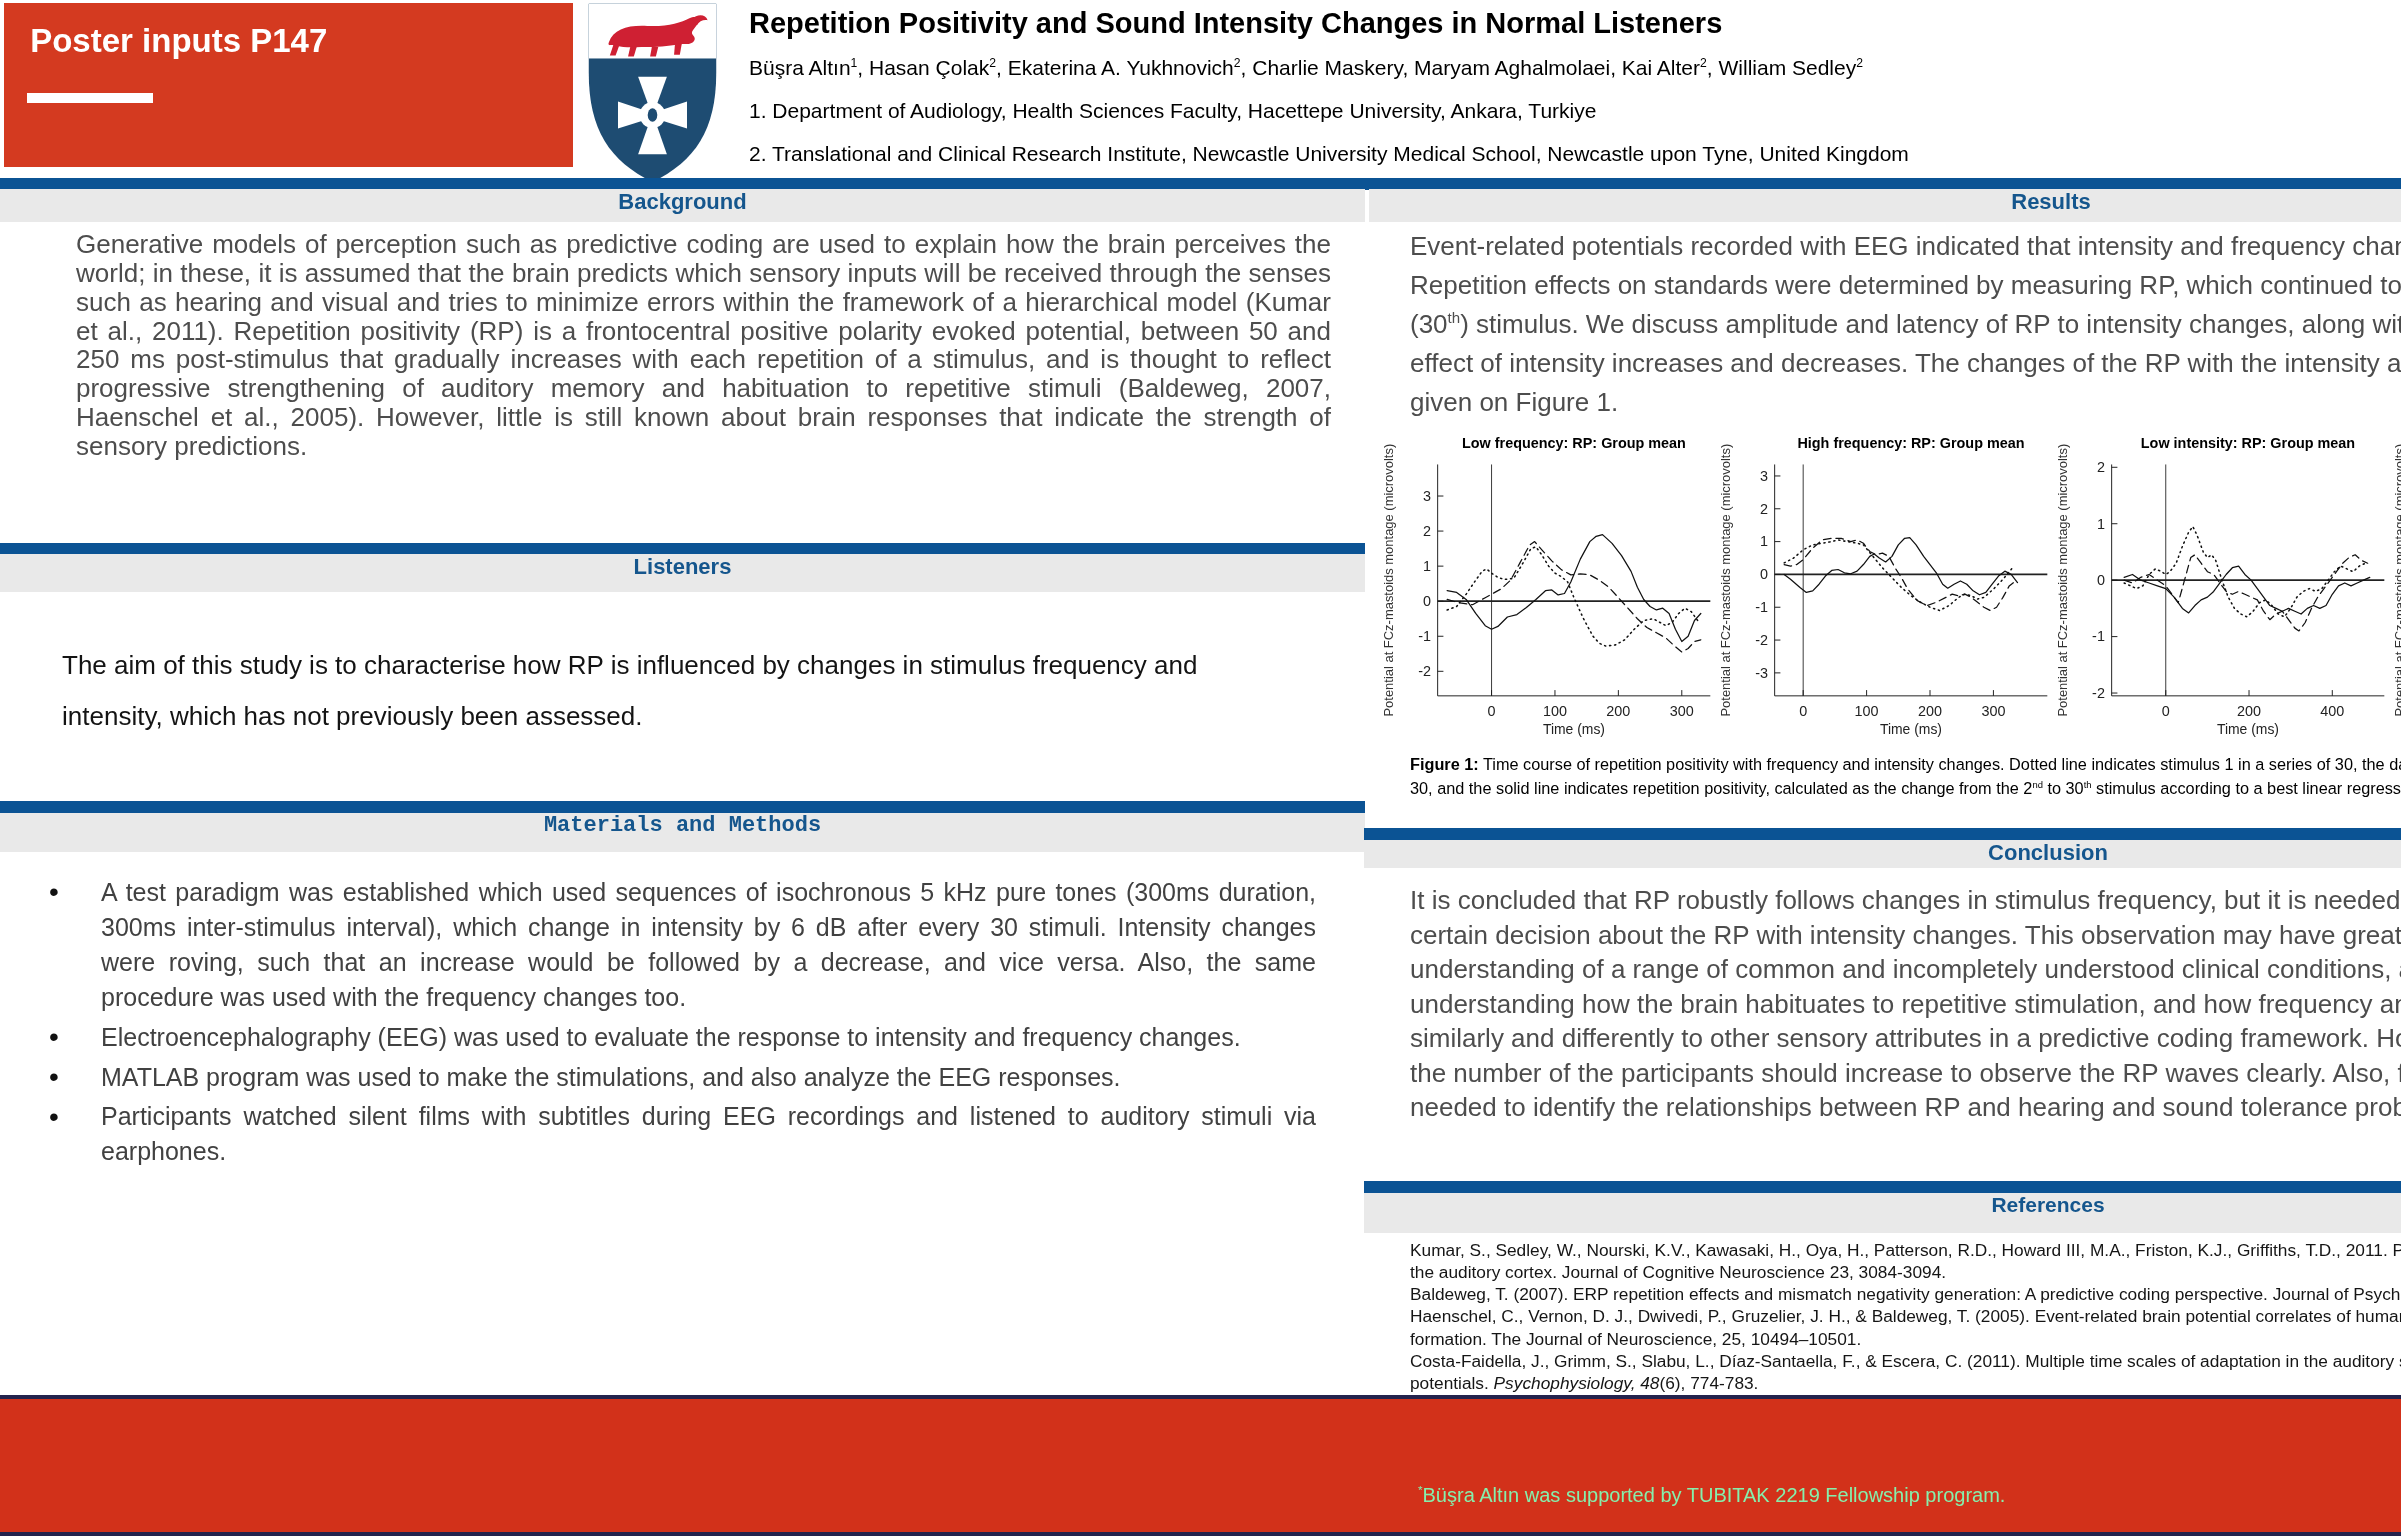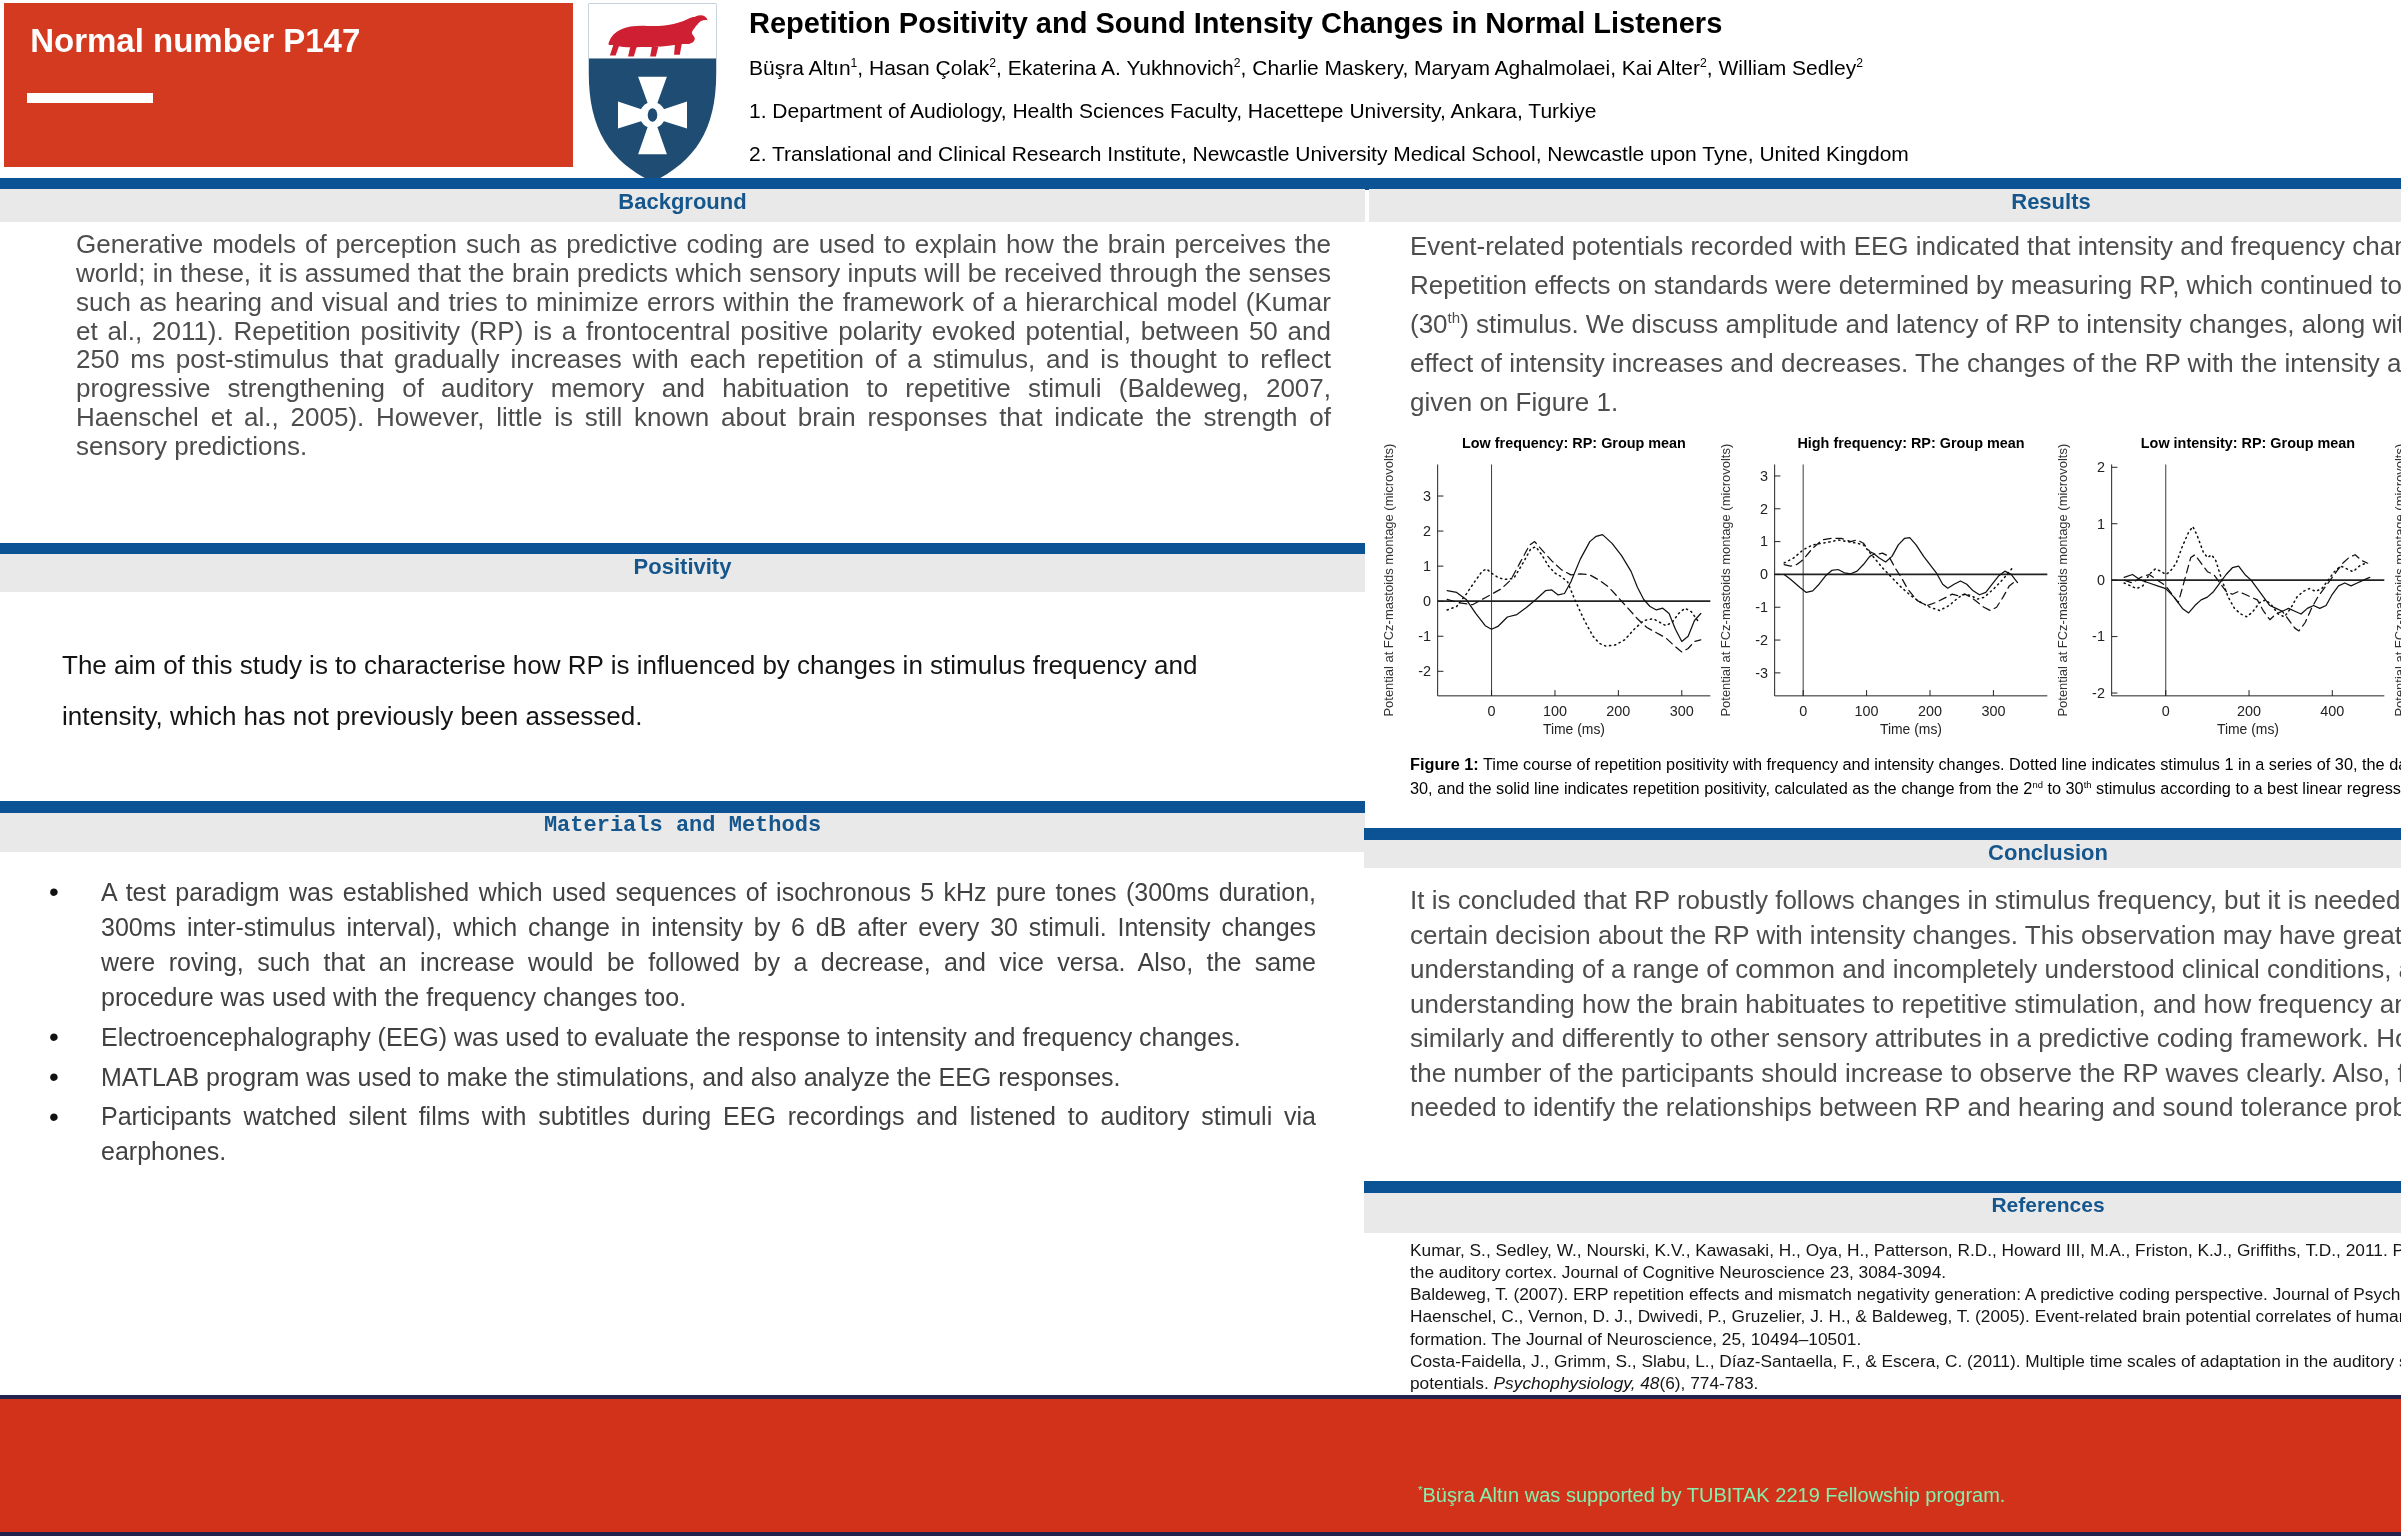--- a/index.html
+++ b/index.html
@@ -39,21 +39,21 @@
   
   #footer-line-top{left:0;top:1395px;width:2732px;height:3.8px;background:#23234d;}
   #footer-red{left:0;top:1399px;width:2732px;height:133px;background:#d2311a;}
   #footer-line-bot{left:0;top:1532px;width:2732px;height:3.8px;background:#23234d;}
   #footnote{position:absolute;left:1418px;top:85px;font-size:20px;color:#86efac;}
 </style>
 </head>
 <body>
 
 <div class="abs" id="poster-box">
-  <div class="pn">Normal number P147</div>
+  <div class="pn">Poster inputs P147</div>
   <div class="dash"></div>
 </div>
 
 <div class="abs" id="shield">
   <svg width="145" height="185" viewBox="0 0 302 386">
     <defs>
         <clipPath id="shieldclip">
           <path d="M18,8 H284 V152 C284,272 240,336 151,380 C62,336 18,272 18,152 Z"></path>
         </clipPath>
       </defs>
@@ -94,21 +94,21 @@
   <span class="sec-title">Background</span>
 </div>
 <div class="abs grayband" style="left:1369px;top:189px;width:1364px;height:33px;">
   <span class="sec-title">Results</span>
 </div>
 
 <div class="abs para" id="bg-text">Generative models of perception such as predictive coding are used to explain how the brain perceives the world; in these, it is assumed that the brain predicts which sensory inputs will be received through the senses such as hearing and visual and tries to minimize errors within the framework of a hierarchical model (Kumar et al., 2011). Repetition positivity (RP) is a  frontocentral positive polarity evoked potential, between 50 and 250 ms post-stimulus that gradually increases with each repetition of a stimulus, and is thought to reflect progressive strengthening of auditory memory and habituation to repetitive stimuli (Baldeweg, 2007, Haenschel et al., 2005). However, little is still known about brain responses that indicate the strength of sensory predictions.</div>
 
 <div class="abs bluebar" style="left:0;top:543px;width:1365px;"></div>
 <div class="abs grayband" style="left:0;top:554px;width:1365px;height:38px;">
-  <span class="sec-title">Positivity</span>
+  <span class="sec-title">Listeners</span>
 </div>
 <div class="abs" id="obj-text">The aim of this study is to characterise how RP is influenced by changes in stimulus frequency and intensity, which has not previously been assessed.</div>
 
 <div class="abs bluebar" style="left:0;top:801px;width:1365px;"></div>
 <div class="abs grayband" style="left:0;top:813px;width:1365px;height:39px;font-family:Liberation Mono, monospace;">
   <span class="sec-title">Materials and Methods</span>
 </div>
 <ul class="abs" id="methods-list">
   <li>A test paradigm was established which used sequences of isochronous 5 kHz pure tones (300ms duration, 300ms inter-stimulus interval), which change in intensity by 6 dB after every 30 stimuli. Intensity changes were roving, such that an increase would be followed by a decrease, and vice versa. Also, the same procedure was used with the frequency changes too.</li>
   <li>Electroencephalography (EEG) was used to evaluate the response to intensity and frequency changes.</li>

